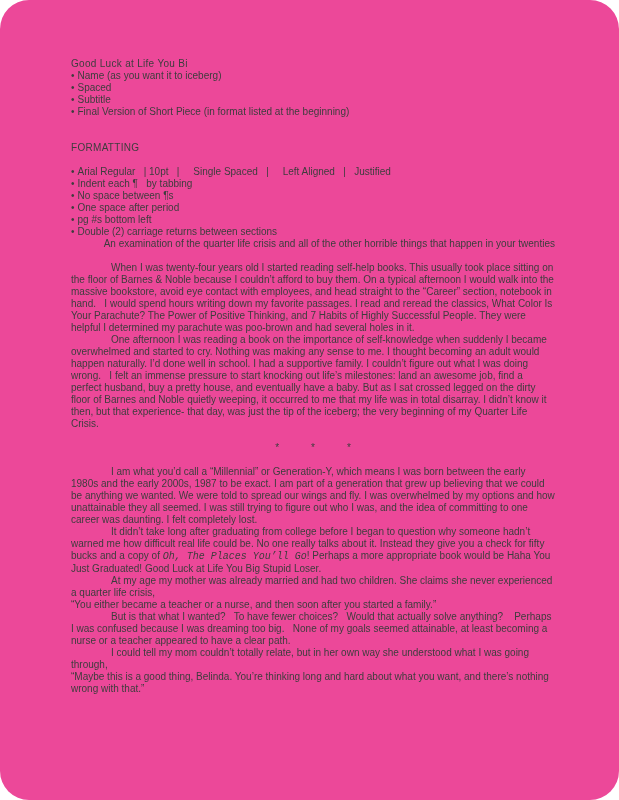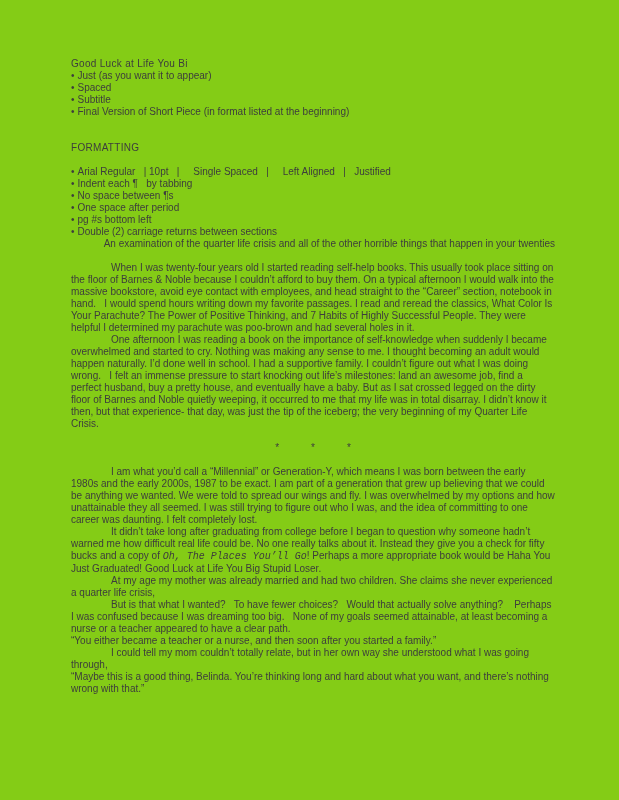--- a/index.html
+++ b/index.html
@@ -11,21 +11,22 @@
     width: 619px;
     height: 800px;
     position: relative;
     overflow: hidden;
     font-family: "Liberation Sans", "DejaVu Sans", sans-serif;
     color: #3d3d3d;
   }
   .page {
     position: absolute;
     inset: 0;
-    background: #84cc16;
+    background: #ec4899;
+    border-radius: 29px;
   }
   .content {
     position: absolute;
     left: 71px;
     top: 58px;
     width: 484px;
     font-size: 10px;
     line-height: 12px;
   }
   .doc-heading {
@@ -77,21 +78,21 @@
 </style>
 </head>
 <body>
 
 <div class="page">
   <div class="content">
 
     <div class="doc-heading">Good Luck at Life You Bi</div>
 
     <div>
-        <div class="bullet-line"><span class="bullet">•</span><span>Just (as you want it to appear)</span></div>
+        <div class="bullet-line"><span class="bullet">•</span><span>Name (as you want it to iceberg)</span></div>
         <div class="bullet-line"><span class="bullet">•</span><span>Spaced</span></div>
         <div class="bullet-line"><span class="bullet">•</span><span>Subtitle</span></div>
         <div class="bullet-line"><span class="bullet">•</span><span>Final Version of Short Piece (in format listed at the beginning)</span></div>
       </div>
 
     <div class="formatting-heading">FORMATTING</div>
 
     <div class="rules">
         <div class="bullet-line"><span class="bullet">•</span><span>Arial Regular   | 10pt   |     Single Spaced   |     Left Aligned   |   Justified</span></div>
         <div class="bullet-line"><span class="bullet">•</span><span>Indent each ¶   by tabbing</span></div>
@@ -108,20 +109,20 @@
         <p class="para indent"><span>When I was twenty-four years old I started reading self-help books. This usually took place sitting on the floor of Barnes &amp; Noble because I couldn’t afford to buy them. On a typical afternoon I would walk into the massive bookstore, avoid eye contact with employees, and head straight to the “Career” section, notebook in hand.   I would spend hours writing down my favorite passages. I read and reread the classics, What Color Is Your Parachute? The Power of Positive Thinking, and 7 Habits of Highly Successful People. They were helpful I determined my parachute was poo-brown and had several holes in it.</span></p>
         <p class="para indent"><span>One afternoon I was reading a book on the importance of self-knowledge when suddenly I became overwhelmed and started to cry. Nothing was making any sense to me. I thought becoming an adult would happen naturally. I’d done well in school. I had a supportive family. I couldn’t figure out what I was doing wrong.   I felt an immense pressure to start knocking out life’s milestones: land an awesome job, find a perfect husband, buy a pretty house, and eventually have a baby. But as I sat crossed legged on the dirty floor of Barnes and Noble quietly weeping, it occurred to me that my life was in total disarray. I didn’t know it then, but that experience- that day, was just the tip of the iceberg; the very beginning of my Quarter Life Crisis.</span></p>
         <div class="separator">
           <span>*</span>
           <span>*</span>
           <span>*</span>
         </div>
         <p class="para indent"><span>I am what you’d call a “Millennial” or Generation-Y, which means I was born between the early 1980s and the early 2000s, 1987 to be exact. I am part of a generation that grew up believing that we could be anything we wanted. We were told to spread our wings and fly. I was overwhelmed by my options and how unattainable they all seemed. I was still trying to figure out who I was, and the idea of committing to one career was daunting. I felt completely lost.</span></p>
         <p class="para indent"><span>It didn’t take long after graduating from college before I began to question why someone hadn’t warned me how difficult real life could be. No one really talks about it. Instead they give you a check for fifty bucks and a copy of </span><span class="italic">Oh, The Places You’ll Go</span><span>! Perhaps a more appropriate book would be Haha You Just Graduated! Good Luck at Life You Big Stupid Loser.</span></p>
         <p class="para indent"><span>At my age my mother was already married and had two children. She claims she never experienced a quarter life crisis,</span></p>
+        <p class="para"><span>“You either became a teacher or a nurse, and then soon after you started a family.”</span></p>
         <p class="para indent"><span>But is that what I wanted?   To have fewer choices?   Would that actually solve anything?    Perhaps I was confused because I was dreaming too big.   None of my goals seemed attainable, at least becoming a nurse or a teacher appeared to have a clear path.</span></p>
-        <p class="para"><span>“You either became a teacher or a nurse, and then soon after you started a family.”</span></p>
         <p class="para indent"><span>I could tell my mom couldn’t totally relate, but in her own way she understood what I was going through,</span></p>
         <p class="para"><span>“Maybe this is a good thing, Belinda. You’re thinking long and hard about what you want, and there’s nothing wrong with that.”</span></p>
       </div>
 
   </div>
 </div>
 
 </body></html>

